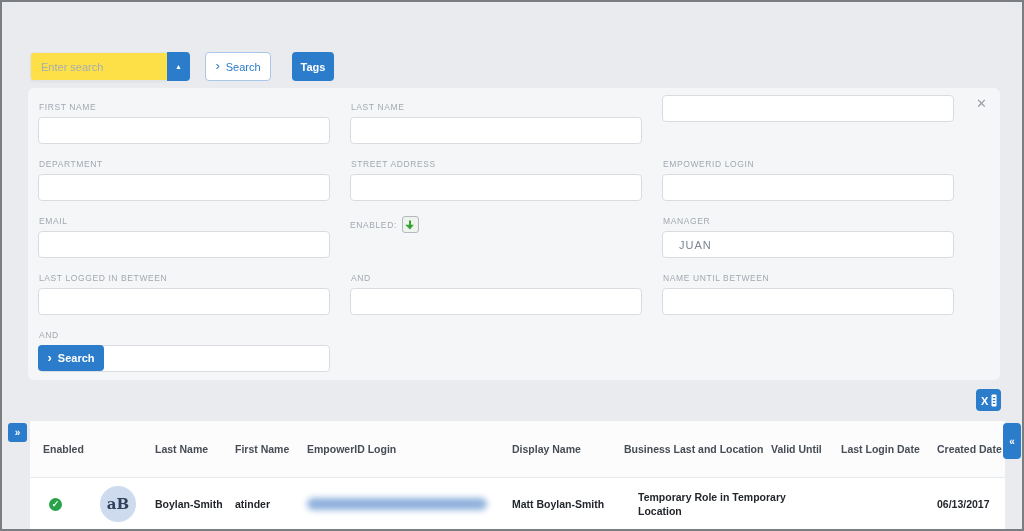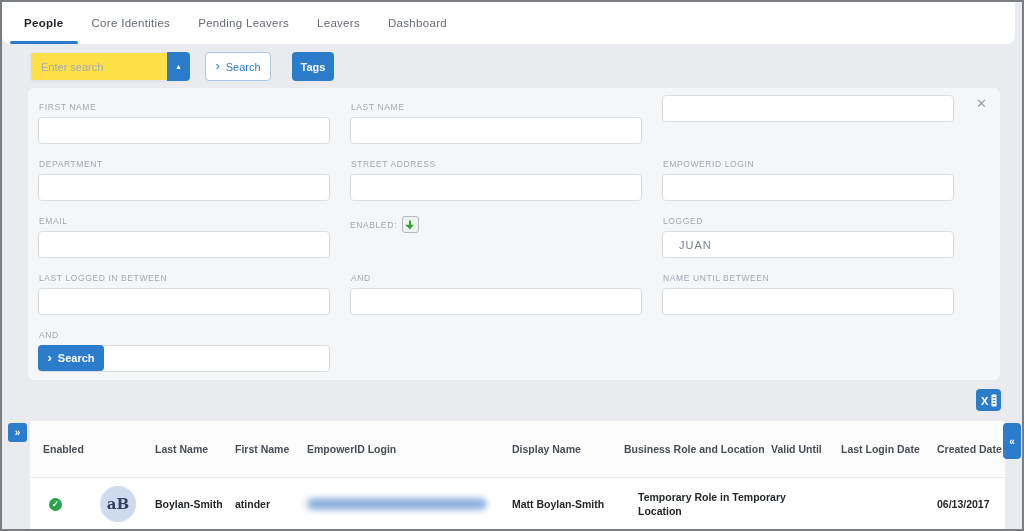--- a/index.html
+++ b/index.html
@@ -124,27 +124,20 @@
     width:180px;height:12px;border-radius:6px;background:#7ba3d6;
     filter:blur(3px);opacity:.85;cursor:pointer;
   }
   .role-cell{width:155px;line-height:14px;margin-left:14px;}
 </style>
 </head>
 <body>
 
 <div class="frame">
 
-  <nav class="tabbar">
-    <div class="tab active">People</div>
-    <div class="tab">Core Identities</div>
-    <div class="tab">Pending Leavers</div>
-    <div class="tab">Leavers</div>
-    <div class="tab">Dashboard</div>
-  </nav>
 
   <div class="search-row">
     <input class="search-input" type="text" placeholder="Enter search" style="">
     <button class="search-toggle">
       <span>▲</span>
     </button>
     <button class="btn btn-outline">
       <span class="chev">›</span>
       <span>Search</span>
     </button>
@@ -188,21 +181,21 @@
         <div class="enabled-line">
           <label class="flabel" style="margin:0">ENABLED:</label>
           <button class="enabled-btn">
             <svg width="10" height="10" viewBox="0 0 10 10">
               <path d="M4 0.5h2v4.2h2.8L5 9.5 0.2 4.7H4z" fill="#37a137"></path>
             </svg>
           </button>
         </div>
       </div>
       <div class="fgroup">
-        <label class="flabel">LOGGED</label>
+        <label class="flabel">MANAGER</label>
         <input class="finput manager" value="JUAN" style="">
       </div>
 
       <div class="fgroup">
         <label class="flabel">LAST LOGGED IN BETWEEN</label>
         <input class="finput" style="">
       </div>
       <div class="fgroup">
         <label class="flabel">AND</label>
         <input class="finput" style="">
@@ -242,21 +235,21 @@
   </button>
 
   <section class="table-card">
     <div class="thead">
       <div>Enabled</div>
       <div></div>
       <div>Last Name</div>
       <div>First Name</div>
       <div>EmpowerID Login</div>
       <div>Display Name</div>
-      <div>Business Role and Location</div>
+      <div>Business Last and Location</div>
       <div>Valid Until</div>
       <div>Last Login Date</div>
       <div>Created Date</div>
     </div>
 
     <div class="trow">
       <div>
         <div class="check-circle">✓</div>
       </div>
       <div>

